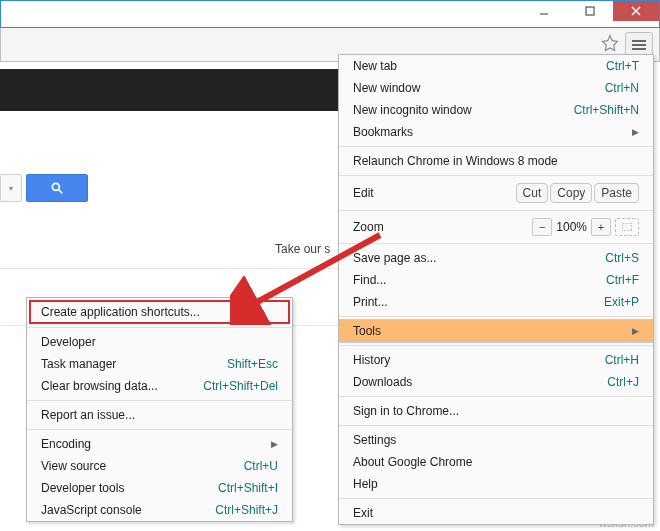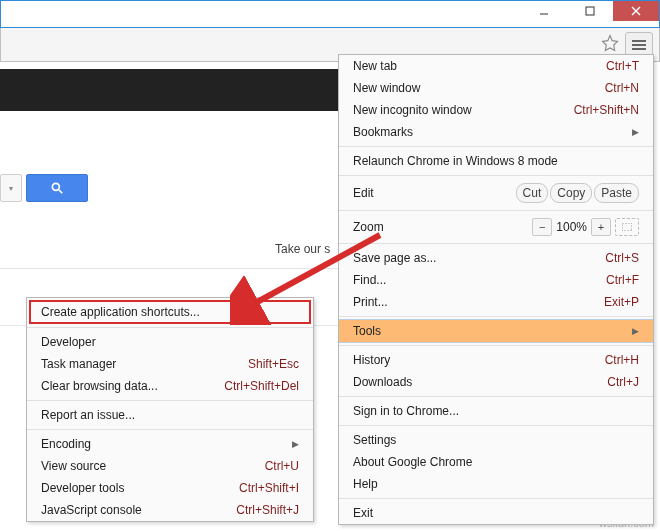--- a/index.html
+++ b/index.html
@@ -28,32 +28,32 @@
   .footerdate { position: absolute; bottom: 10px; left: 405px; color: #555; }
   .footerdate .me { color: #999; font-size: 10px; margin-left: 4px; }
   .watermark { position: absolute; bottom: 2px; right: 6px; color: #bbb; font-size: 11px; }
   .thinline { position: absolute; left: 0; width: 338px; height: 1px; background: #e5e5e5; }
   .thinline.l1 { top: 206px; }
   .thinline.l2 { top: 263px; }
 
   
   .menu { position: absolute; top: 54px; left: 338px; width: 316px; background: #fafafa; border: 1px solid #b8b8b8; box-shadow: 2px 2px 3px rgba(0,0,0,0.15); }
   .mi { display: flex; align-items: center; justify-content: space-between; padding: 4px 14px; min-height: 22px; color: #222; cursor: default; }
-  .mi .shortcut { color: #7f1d1d; }
+  .mi .shortcut { color: #0f766e; }
   .mi.highlighted { background: #fdba74; border-top: 1px solid #b7cde8; border-bottom: 1px solid #b7cde8; margin: -1px 0; }
   .sep { height: 1px; background: #e0e0e0; margin: 3px 0; }
   .arrow { color: #666; font-size: 9px; }
   .zoomctrls { display: flex; align-items: center; gap: 4px; }
   .zb { width: 20px; height: 18px; border: 1px solid #c8c8c8; border-radius: 2px; background: #f6f6f6; display: flex; align-items: center; justify-content: center; font-size: 11px; color: #444; }
   .fs { width: 24px; height: 18px; border: 1px dashed #bbb; border-radius: 2px; display: flex; align-items: center; justify-content: center; }
   .editctrls { display: flex; gap: 2px; }
-  .eb { height: 20px; padding: 0 6px; border: 1px solid #c8c8c8; border-radius: 9px; background: #f6f6f6; display: flex; align-items: center; color: #444; }
-
-  
-  .submenu { position: absolute; top: 297px; left: 26px; width: 288px; background: #fafafa; border: 1px solid #b8b8b8; box-shadow: 2px 2px 3px rgba(0,0,0,0.15); z-index: 10; }
+  .eb { height: 20px; padding: 0 6px; border: 1px solid #c8c8c8; border-radius: 4px; background: #f6f6f6; display: flex; align-items: center; color: #444; }
+
+  
+  .submenu { position: absolute; top: 297px; left: 26px; width: 267px; background: #fafafa; border: 1px solid #b8b8b8; box-shadow: 2px 2px 3px rgba(0,0,0,0.15); z-index: 10; }
   .boxed { border: 2px solid #d62c2c; margin: 2px; padding: 3px 10px; }
 
   
   .redarrow { position: absolute; top: 225px; left: 230px; z-index: 20; pointer-events: none; }
 </style>
 </head>
 <body>
 
 <div class="titlebar">
   <div class="winbtn">

